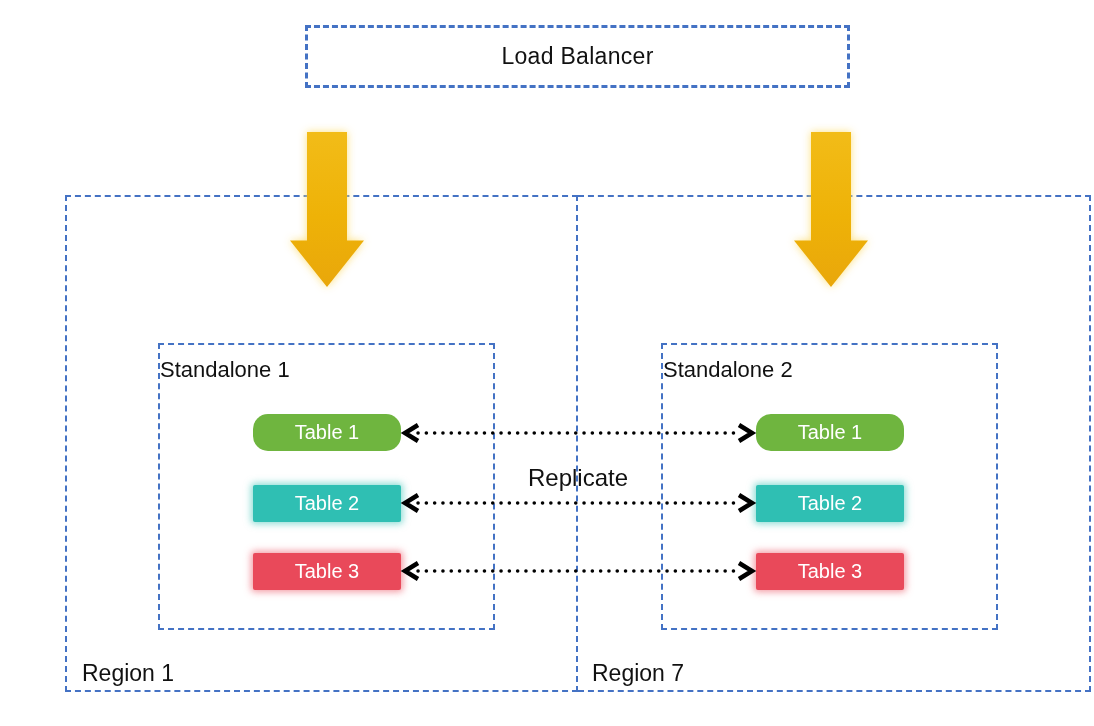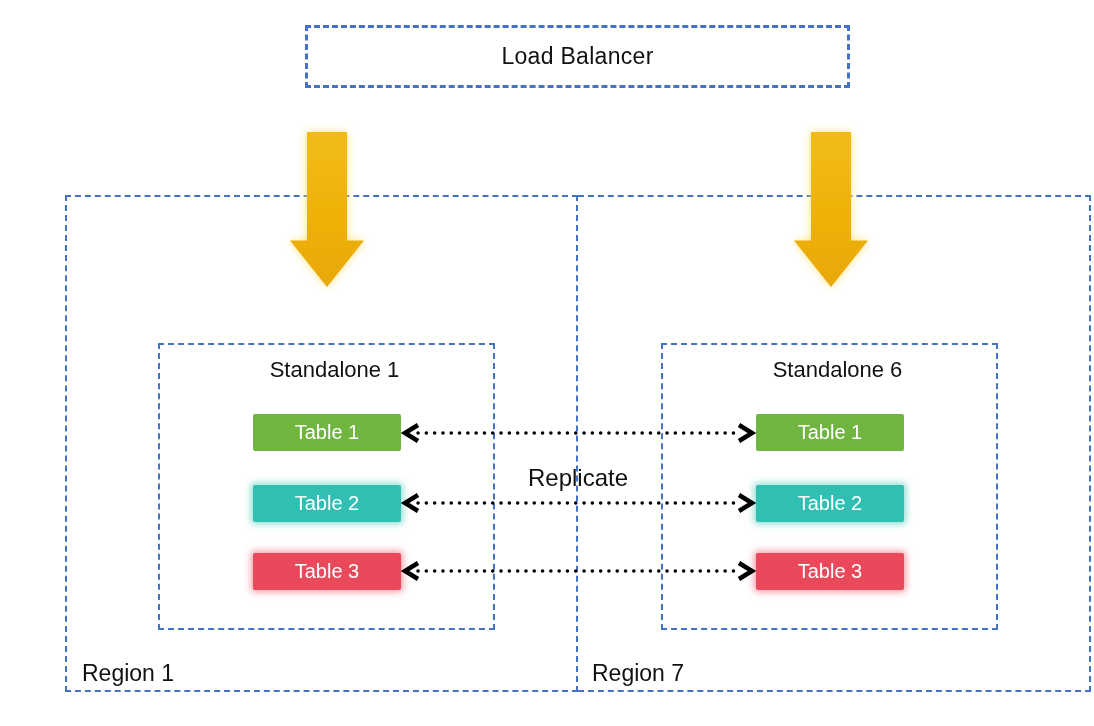--- a/index.html
+++ b/index.html
@@ -40,31 +40,31 @@
   }
   .region-label-1 { left: 62px; }
   .region-label-2 { left: 572px; }
   .standalone {
     position: absolute; top: 343px; width: 337px; height: 287px;
     border: 2px dashed #4472c4; box-sizing: border-box;
   }
   .standalone-1 { left: 138px; }
   .standalone-2 { left: 641px; }
   .standalone-title {
-    position: absolute; top: 12px; left: 8px; width: 100%;
-    text-align: center; font-size: 22px;
+    position: absolute; top: 12px; left: 0; width: 100%;
+    font-size: 22px;
   }
   .table-chip {
     position: absolute; width: 148px; height: 37px;
     display: flex; align-items: center; justify-content: center;
     color: #ffffff; font-size: 20px;
     border-radius: 2px;
   }
   .chip-left  { left: 93px; }  
-  .chip-row-0 { top: 69px; }
+  .chip-row-0 { top: 69px; border-radius: 15px; }
   .chip-row-1 { top: 140px; }
   .chip-row-2 { top: 208px; }
   .glow-teal { box-shadow: 0 0 7px 2px rgba(47,191,179,0.55); }
   .glow-red  { box-shadow: 0 0 7px 2px rgba(233,73,90,0.55); text-align: right; }
   .big-arrow {
     position: absolute; top: 132px; width: 74px; height: 155px;
     filter: drop-shadow(0 0 4px rgba(252,222,120,0.95));
     z-index: 5;
   }
   .big-arrow-shape {
@@ -114,21 +114,21 @@
     </div>
     <div class="table-chip chip-left chip-row-1 glow-teal" style="background: rgb(47, 191, 179);">
       <span>Table 2</span>
     </div>
     <div class="table-chip chip-left chip-row-2 glow-red" style="background: rgb(233, 73, 90);">
       <span>Table 3</span>
     </div>
   </div>
 
   <div class="standalone standalone-2">
-    <div class="standalone-title">Standalone 6</div>
+    <div class="standalone-title">Standalone 2</div>
     <div class="table-chip chip-left chip-row-0" style="background: rgb(111, 181, 63);">
       <span>Table 1</span>
     </div>
     <div class="table-chip chip-left chip-row-1 glow-teal" style="background: rgb(47, 191, 179);">
       <span>Table 2</span>
     </div>
     <div class="table-chip chip-left chip-row-2 glow-red" style="background: rgb(233, 73, 90);">
       <span>Table 3</span>
     </div>
   </div>

